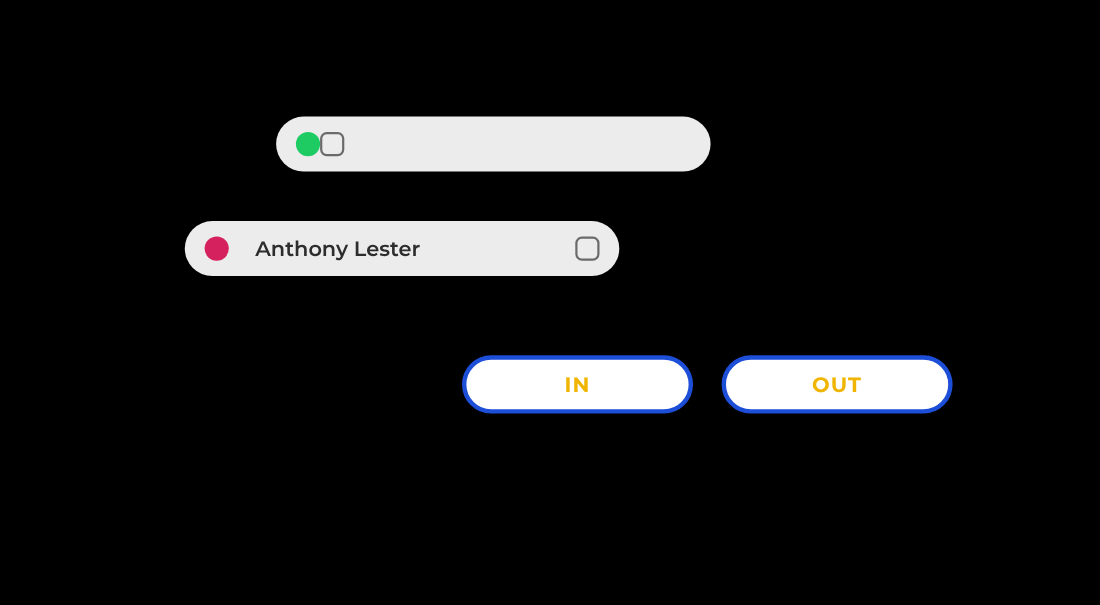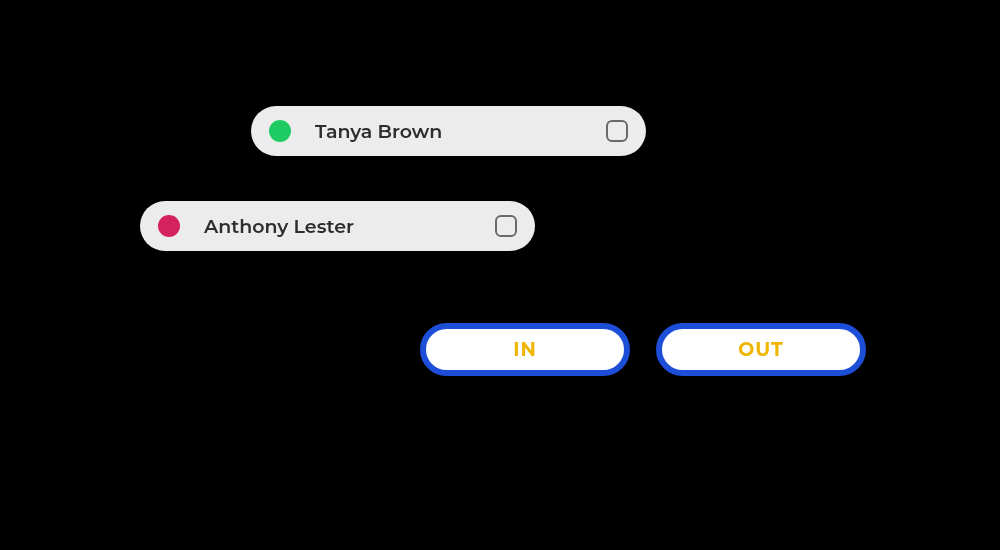--- a/index.html
+++ b/index.html
@@ -45,55 +45,54 @@
       border-radius: 6px;
       background: transparent;
       cursor: pointer;
       flex-shrink: 0;
     }
     .action-button {
       position: absolute;
       width: 210px;
       height: 53px;
       background: #ffffff;
-      border: 6px solid #1d4ed8;
+      border: 4px solid #1d4ed8;
       border-radius: 27px;
       display: flex;
       align-items: center;
       justify-content: center;
       cursor: pointer;
       font-size: 19px;
       font-weight: 700;
       color: #efb500;
       letter-spacing: 1px;
     }
     #row1 {
       top: 106px;
       left: 251px;
     }
     #row2 {
       top: 201px;
-      left: 140px;
+      left: 168px;
       justify-content: flex-end;
     }
     #btnIn {
       top: 323px;
       left: 420px;
     }
     #btnOut {
       top: 323px;
       left: 656px;
     }
   </style>
 </head>
 <body>
 
 <div id="row1" class="person-row">
   <div class="status-dot" style="background:#1ecb63;"></div>
-  <div class="person-name">Tanya Brown</div>
   <div class="checkbox"></div>
 </div>
 
 <div id="row2" class="person-row">
   <div class="status-dot" style="background:#d5215d;"></div>
   <div class="person-name">Anthony Lester</div>
   <div class="checkbox"></div>
 </div>
 
 <div id="btnIn" class="action-button">

